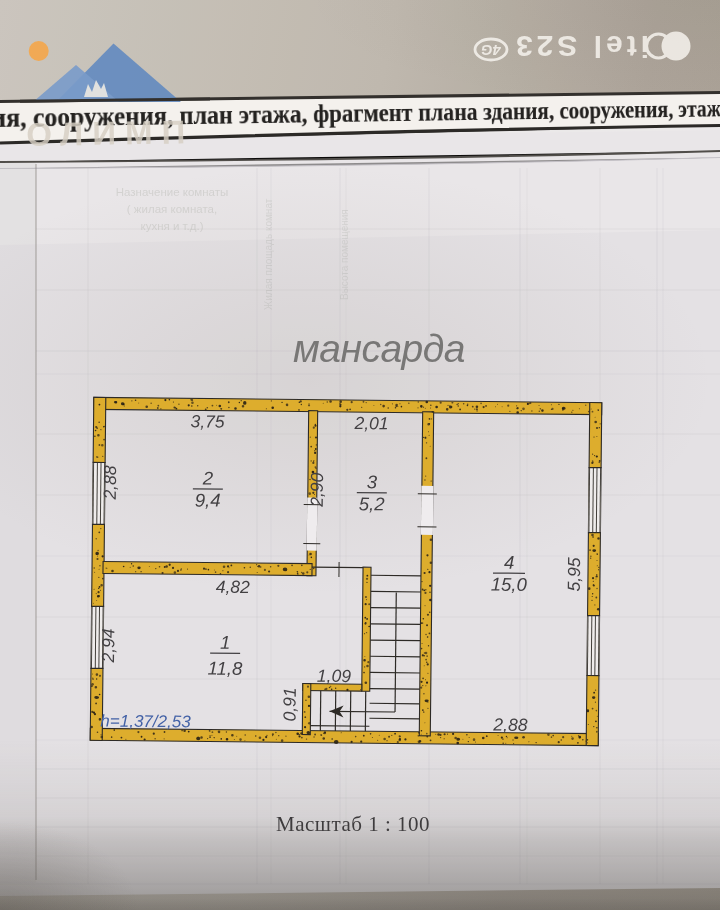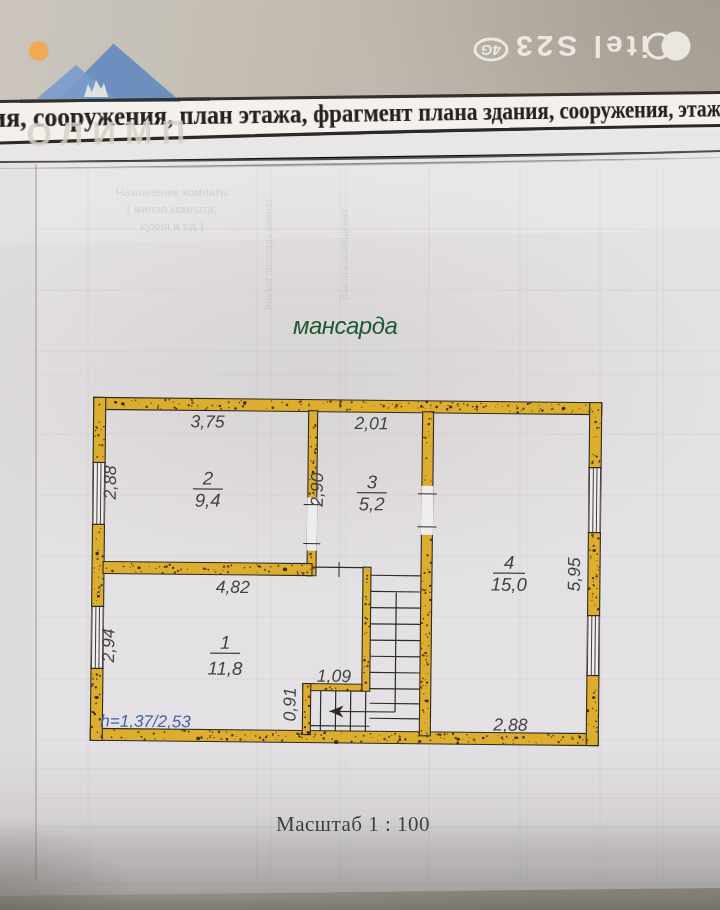--- a/index.html
+++ b/index.html
@@ -96,22 +96,22 @@
    <g opacity="0.8">
     <circle cx="39.5" cy="22" r="12" fill="none" stroke="#fdfbf7" stroke-width="3.2"></circle>
     <circle cx="22" cy="22" r="14.5" fill="#fdfbf7"></circle>
     <text x="49" y="32" font-family="Liberation Sans" font-weight="700" font-size="30" fill="#fdfbf7" letter-spacing="4">itel S23</text>
     <ellipse cx="207" cy="18.5" rx="16" ry="10.5" fill="none" stroke="#fdfbf7" stroke-width="2.8"></ellipse>
     <text x="207" y="23.5" font-family="Liberation Sans" font-weight="700" font-style="italic" font-size="14.5" fill="#fdfbf7" text-anchor="middle">4G</text>
    </g>
   </svg>
 </div>
 
-<div class="abs" style="left:293px;top:312px;font-family:'Liberation Sans';font-style:italic;
-  font-size:24px;color:#14532d;letter-spacing:-0.5px;">мансарда</div>
+<div class="abs" style="left:293px;top:327px;font-family:'Liberation Sans';font-style:italic;
+  font-size:39px;color:#737373;letter-spacing:-0.5px;">мансарда</div>
 
 <svg class="abs" style="left:0;top:0" width="720" height="910">
 
 <g transform="rotate(0.6 346 571)">
 
  <g>
         <rect x="92" y="400" width="508" height="12" fill="#deac26" stroke="#24221f" stroke-width="1.1"></rect>
       </g>
 
  <g>

